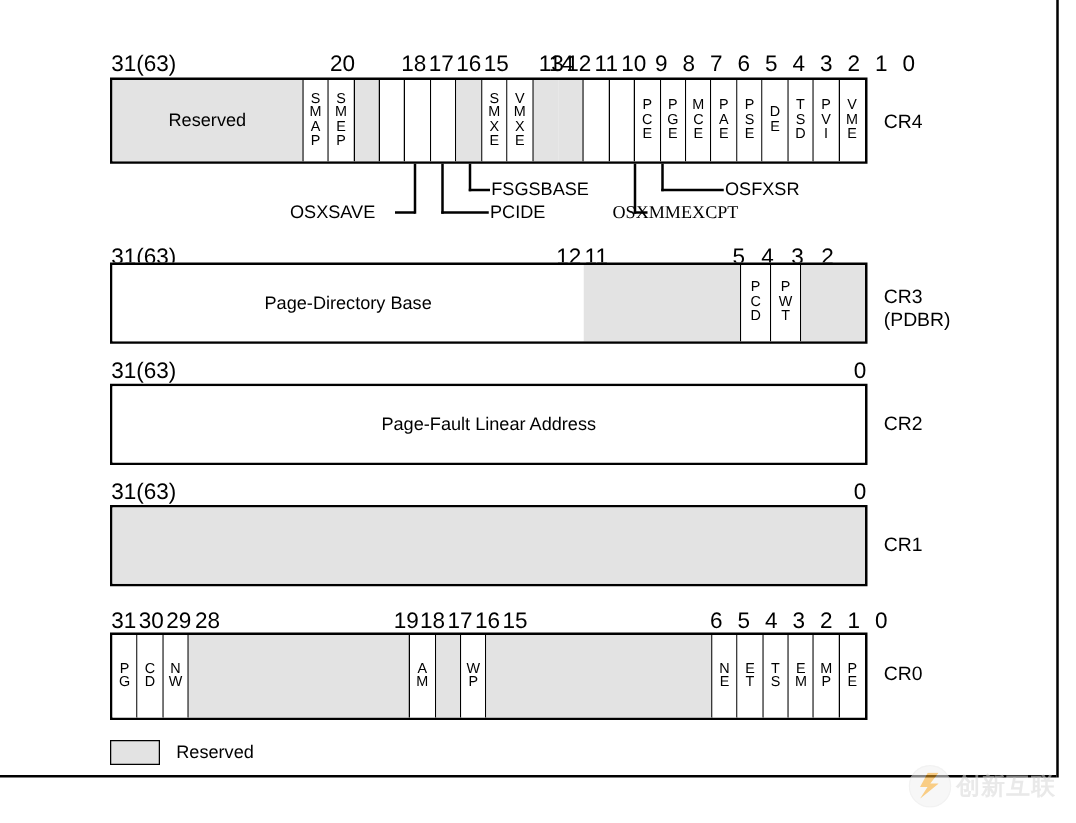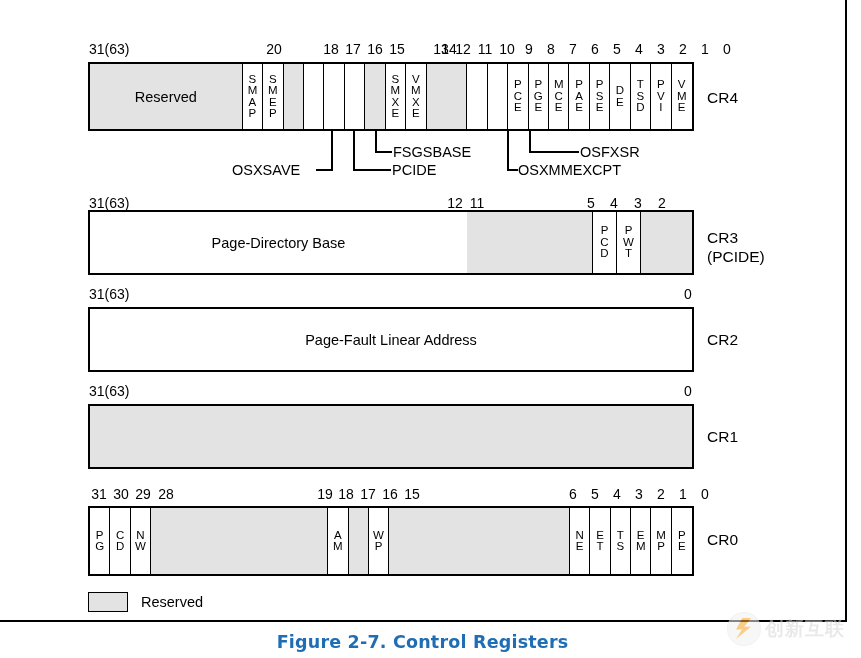--- a/index.html
+++ b/index.html
@@ -43,21 +43,21 @@
     text-align:center;letter-spacing:0;
     white-space:pre-line;
     font-family:"Liberation Sans","DejaVu Sans",sans-serif;
   }
   .hlabel{
     font-size:14.5px;color:#000;white-space:nowrap;
   }
 
   
   .tick{
-    position:absolute;font-size:14px;color:#000;
+    position:absolute;font-size:18px;color:#000;
     text-align:center;white-space:nowrap;
     transform:translateX(-50%);
   }
   .tick.left{transform:none;}
 
   
   .regname{
     position:absolute;font-size:15.5px;color:#000;white-space:pre-line;
     line-height:19px;
   }
@@ -233,21 +233,21 @@
     <div class="ld ld-v" style="left:353px;top:131px;height:40px;"></div>
     <div class="ld ld-h" style="left:353px;top:169px;width:38px;"></div>
     <div class="callout" style="left:392px;top:162px;">PCIDE</div>
 
     <div class="ld ld-v" style="left:375px;top:131px;height:22px;"></div>
     <div class="ld ld-h" style="left:375px;top:151px;width:17px;"></div>
     <div class="callout" style="left:393px;top:144px;">FSGSBASE</div>
 
     <div class="ld ld-v" style="left:507px;top:131px;height:40px;"></div>
     <div class="ld ld-h" style="left:507px;top:169px;width:11px;"></div>
-    <div class="callout" style="left:518px;top:162px;">OSXMMEXCPT</div>
+    <div class="callout" style="left:490px;top:162px;font-family:Liberation Serif, serif;">OSXMMEXCPT</div>
 
     <div class="ld ld-v" style="left:529px;top:131px;height:22px;"></div>
     <div class="ld ld-h" style="left:529px;top:151px;width:50px;"></div>
     <div class="callout" style="left:580px;top:144px;">OSFXSR</div>
   </div>
 
   <div class="reg">
     <div class="tick left" style="left:89px;top:195px;">31(63)</div>
     <div class="tick" style="left:455px;top:195px;">12</div>
     <div class="tick" style="left:477px;top:195px;">11</div>
@@ -268,21 +268,21 @@
         </div>
       <div class="cell" style="width:24px;">
           <span class="vlabel">P
 W
 T</span>
         </div>
       <div class="cell shade" style="width:51px;"></div>
     </div>
 
     <div class="regname" style="left:707px;top:228px;">CR3
-(PCIDE)</div>
+(PDBR)</div>
   </div>
 
   <div class="reg">
     <div class="tick left" style="left:89px;top:286px;">31(63)</div>
     <div class="tick" style="left:688px;top:286px;">0</div>
 
     <div class="reg-box" style="left:88px;top:307px;width:606px;height:65px;">
       <div class="cell noline" style="width:100%;">
           <span class="hlabel">Page-Fault Linear Address</span>
         </div>
@@ -371,20 +371,19 @@
     </div>
 
     <div class="regname" style="left:707px;top:530px;">CR0</div>
   </div>
 
   <div class="legend" style="left:88px;top:592px;">
     <div class="legend-swatch"></div>
     <div class="legend-text">Reserved</div>
   </div>
 
-  <div class="caption">Figure 2-7.  Control Registers</div>
 
   <div class="watermark">
     <div class="wm-logo"></div>
     <div class="wm-text">创新互联</div>
   </div>
 
 </div>
 
 </body></html>

